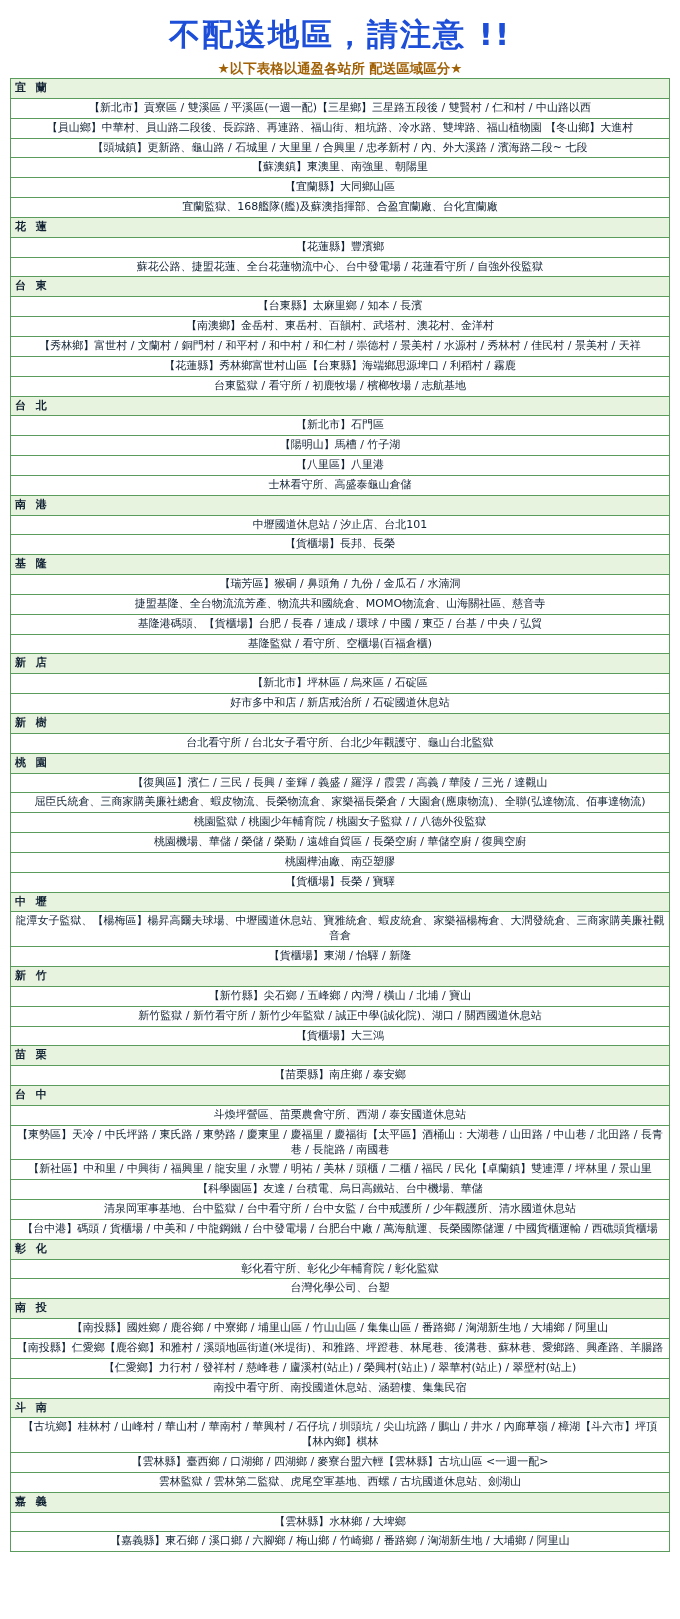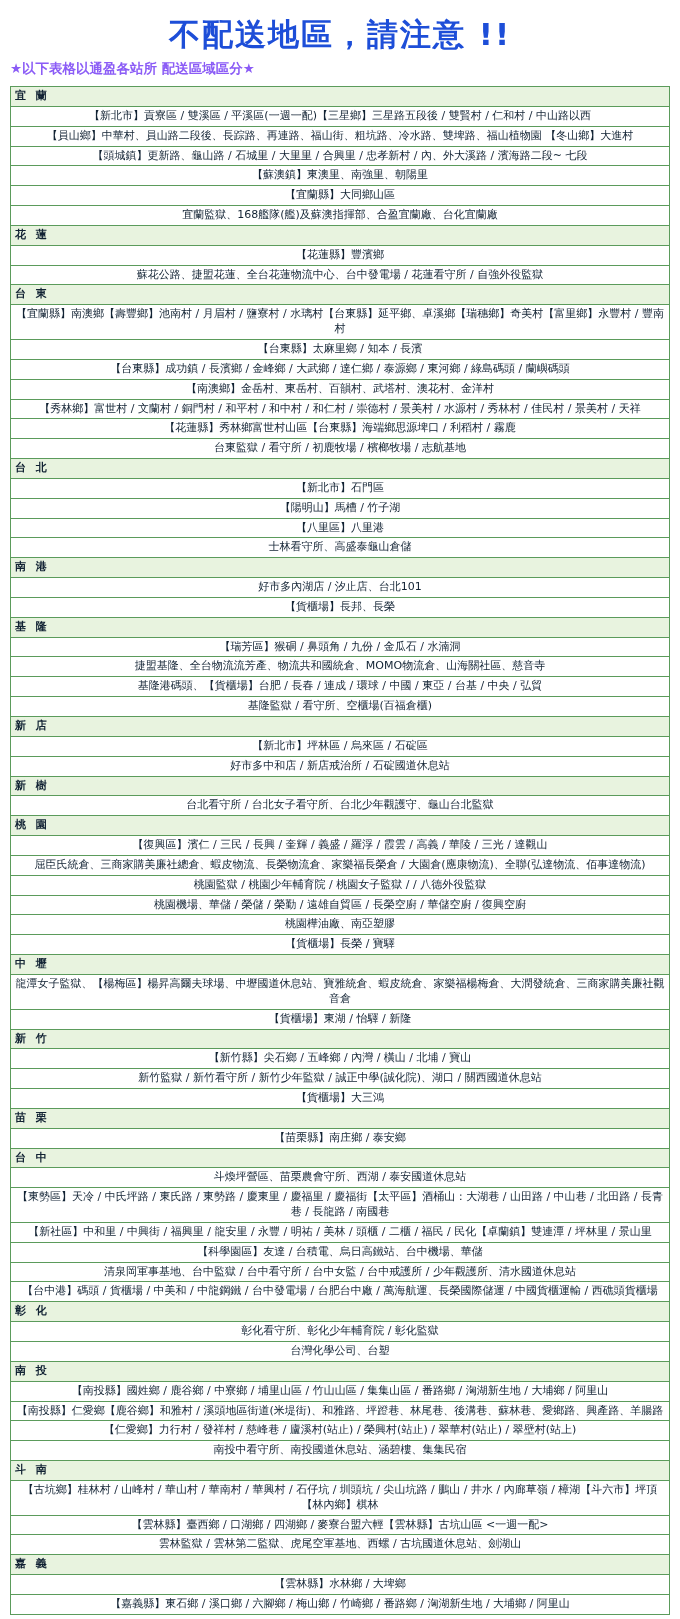--- a/index.html
+++ b/index.html
@@ -15,24 +15,24 @@
   .main-title {
     text-align: center;
     font-size: 31px;
     font-weight: bold;
     color: #1d4ed8;
     letter-spacing: 2px;
     margin: 6px 0 4px 0;
     font-family: "DejaVu Sans", "Liberation Sans", sans-serif;
   }
   .subtitle {
+    text-align: center;
     font-size: 13.5px;
     font-weight: bold;
-    color: #8b5cf6;
-    margin-bottom: 8px;
+    color: #a16207;
   }
 
   table.zones {
     width: 100%;
     border-collapse: collapse;
     border: 1px solid #2f6b2f;
   }
   table.zones td {
     border: 1px solid #5b9b5b;
     padding: 2px 4px;
@@ -88,29 +88,23 @@
         <tr>
           <td class="row">【花蓮縣】豐濱鄉</td>
         </tr>
         <tr>
           <td class="row">蘇花公路、捷盟花蓮、全台花蓮物流中心、台中發電場 / 花蓮看守所 / 自強外役監獄</td>
         </tr>
         <tr>
           <td class="region">台 東</td>
         </tr>
         <tr>
-          <td class="row">【宜蘭縣】南澳鄉【壽豐鄉】池南村 / 月眉村 / 鹽寮村 / 水璃村【台東縣】延平鄉、卓溪鄉【瑞穗鄉】奇美村【富里鄉】永豐村 / 豐南村</td>
-        </tr>
-        <tr>
           <td class="row">【台東縣】太麻里鄉 / 知本 / 長濱</td>
         </tr>
         <tr>
-          <td class="row">【台東縣】成功鎮 / 長濱鄉 / 金峰鄉 / 大武鄉 / 達仁鄉 / 泰源鄉 / 東河鄉 / 綠島碼頭 / 蘭嶼碼頭</td>
-        </tr>
-        <tr>
           <td class="row">【南澳鄉】金岳村、東岳村、百韻村、武塔村、澳花村、金洋村</td>
         </tr>
         <tr>
           <td class="row">【秀林鄉】富世村 / 文蘭村 / 銅門村 / 和平村 / 和中村 / 和仁村 / 崇德村 / 景美村 / 水源村 / 秀林村 / 佳民村 / 景美村 / 天祥</td>
         </tr>
         <tr>
           <td class="row">【花蓮縣】秀林鄉富世村山區【台東縣】海端鄉思源埤口 / 利稻村 / 霧鹿</td>
         </tr>
         <tr>
           <td class="row">台東監獄 / 看守所 / 初鹿牧場 / 檳榔牧場 / 志航基地</td>
@@ -127,21 +121,21 @@
         <tr>
           <td class="row">【八里區】八里港</td>
         </tr>
         <tr>
           <td class="row">士林看守所、高盛泰龜山倉儲</td>
         </tr>
         <tr>
           <td class="region">南 港</td>
         </tr>
         <tr>
-          <td class="row">好市多內湖店 / 汐止店、台北101</td>
+          <td class="row">中壢國道休息站 / 汐止店、台北101</td>
         </tr>
         <tr>
           <td class="row">【貨櫃場】長邦、長榮</td>
         </tr>
         <tr>
           <td class="region">基 隆</td>
         </tr>
         <tr>
           <td class="row">【瑞芳區】猴硐 / 鼻頭角 / 九份 / 金瓜石 / 水湳洞</td>
         </tr>

